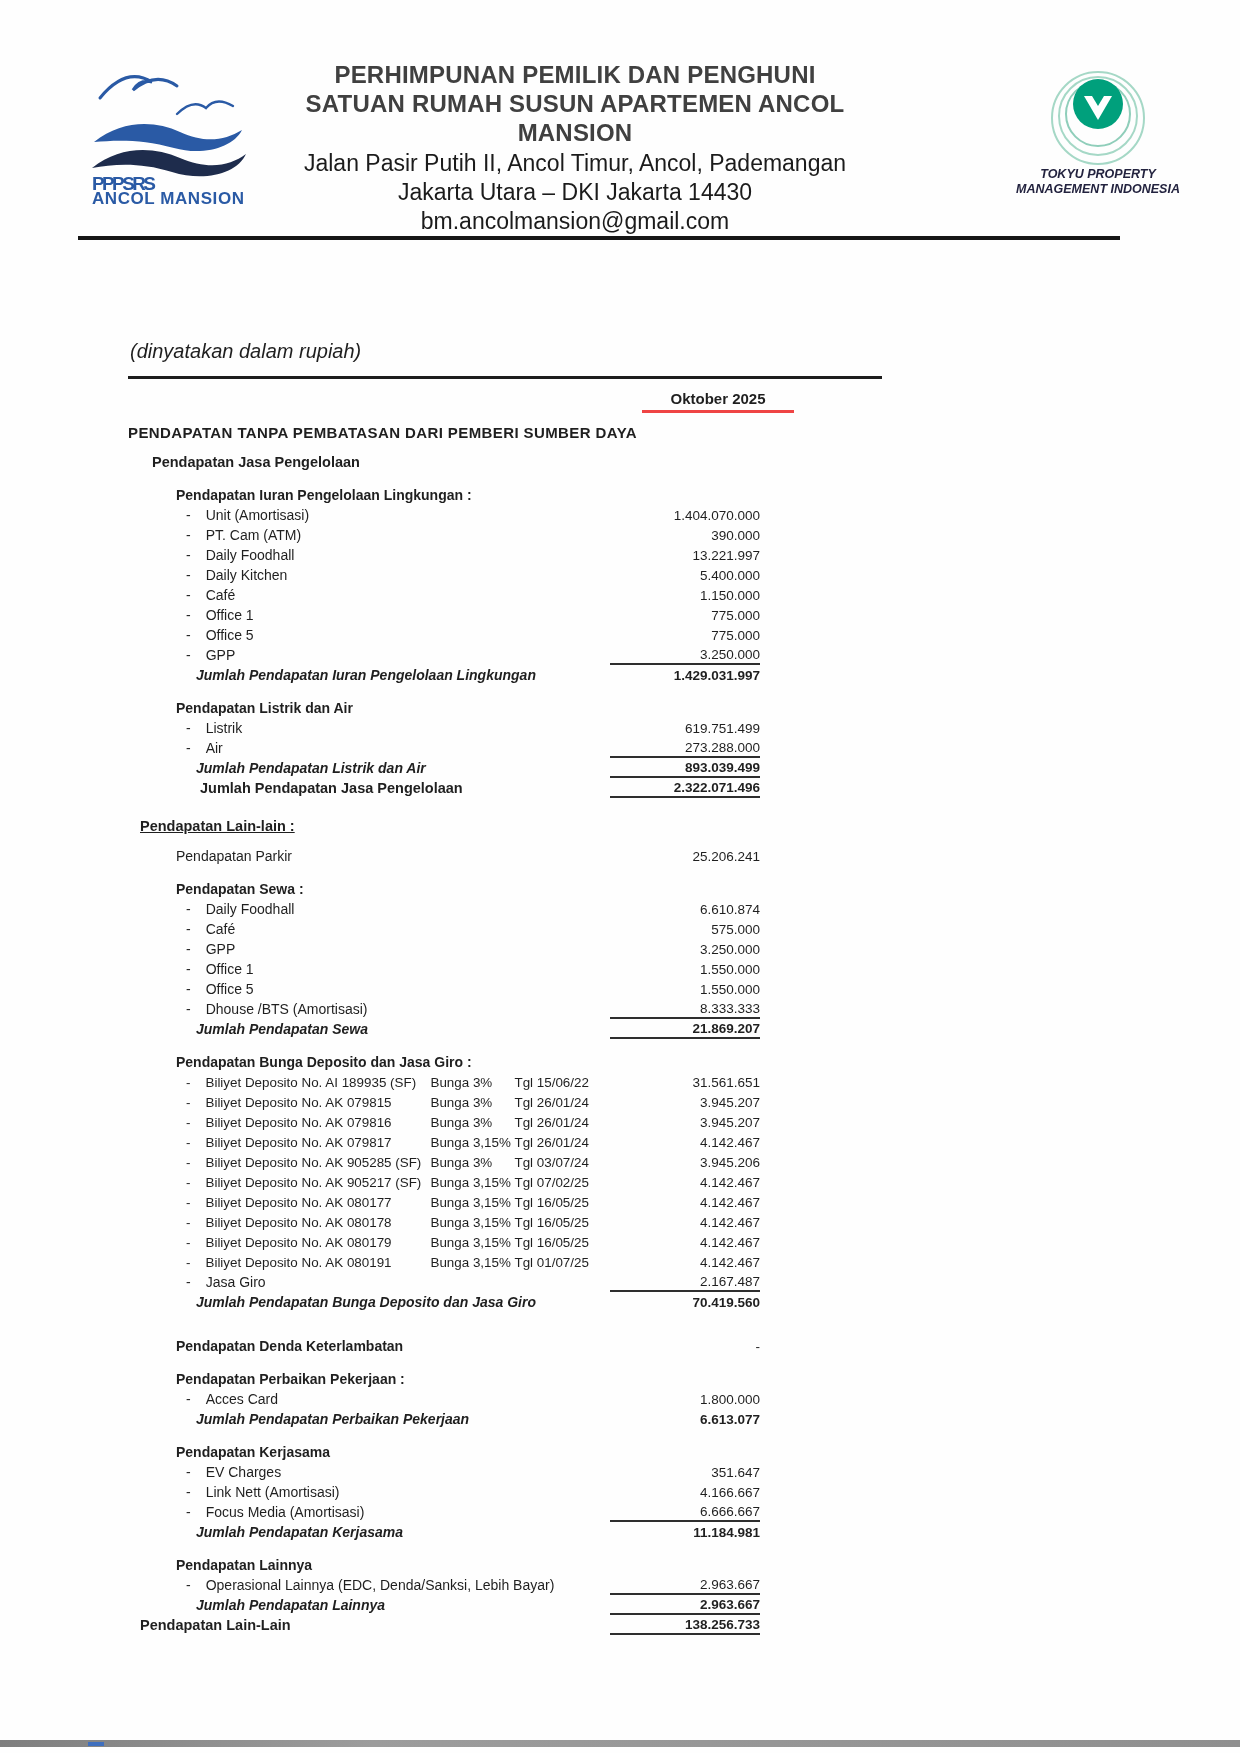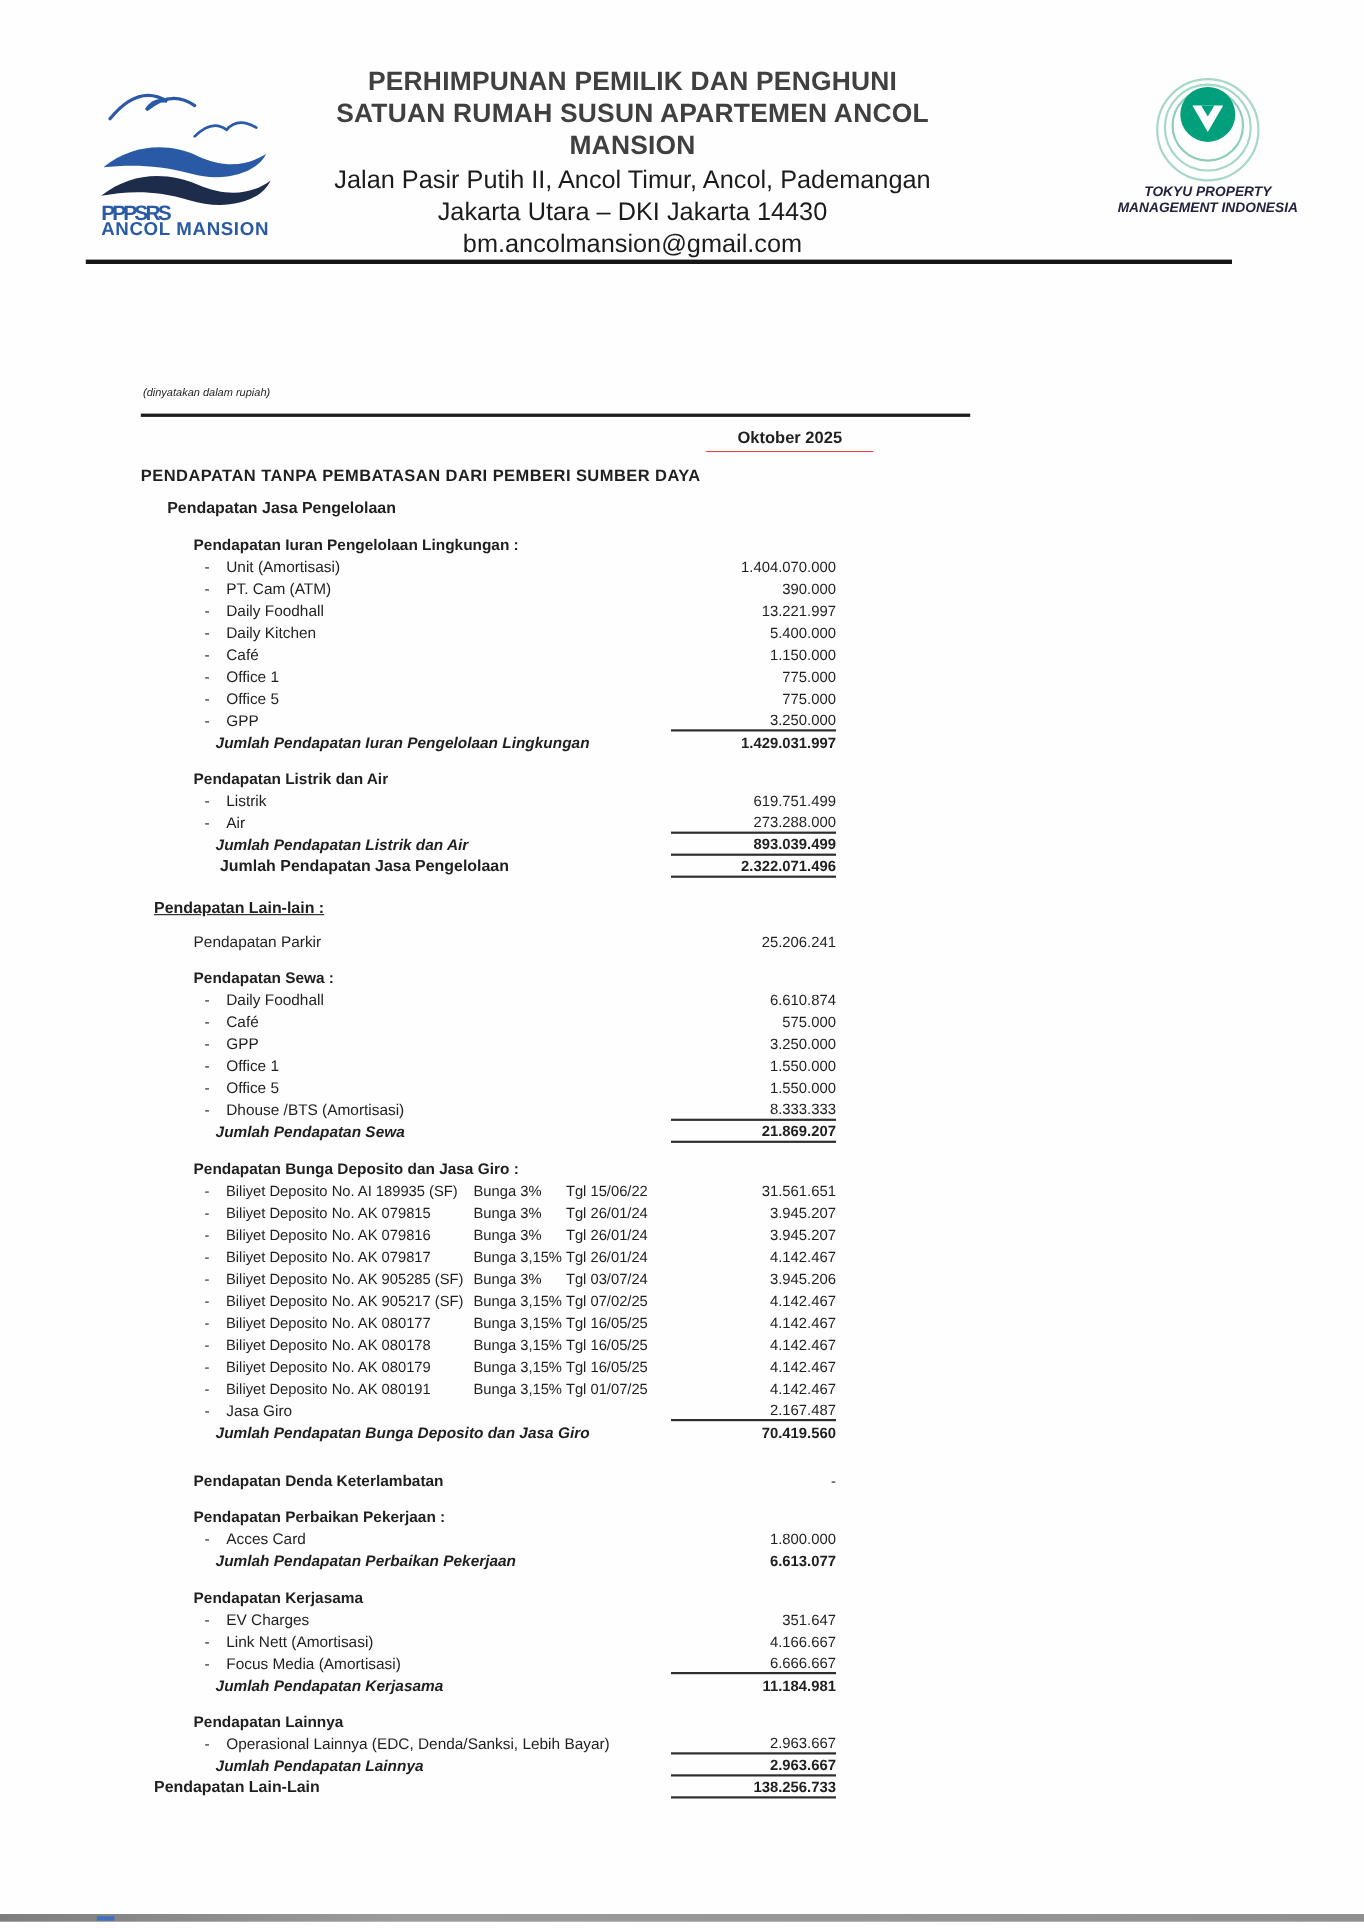--- a/index.html
+++ b/index.html
@@ -1,35 +1,35 @@
 <!DOCTYPE html>
 <html><head>
 <meta charset="utf-8">
 <style>
   * { box-sizing: border-box; margin: 0; padding: 0; }
   html,body { background:#ffffff; }
   body { font-family: "Liberation Sans", sans-serif; color:#1f1f1f; }
   .page { position:relative; width:1240px; height:1753px; background:#fefefe; overflow:hidden; margin:0 auto; }
 
   
-  .logo-left { position:absolute; left:82px; top:64px; width:175px; height:152px; }
+  .logo-left { position:absolute; left:82px; top:54px; width:175px; height:152px; }
   .logo-right { position:absolute; left:1006px; top:70px; width:185px; height:126px; }
   .head-center { position:absolute; left:250px; top:60px; width:650px; text-align:center; }
   .head-org { font-size:24px; font-weight:bold; line-height:29px; letter-spacing:.2px; color:#404040; }
   .head-addr { font-size:23px; line-height:26px; color:#1b1b1b; margin-top:3px; }
   .top-rule { position:absolute; top:236px; left:78px; width:1042px; height:4px; background:#161616; }
 
   
   .report-info { position:absolute; top:256px; left:168px; }
   .report-info .b { font-size:15px; font-weight:bold; line-height:20px; }
   .report-info .r { font-size:14.5px; line-height:20px; }
-  .currency-note { position:absolute; top:352px; left:130px; font-size:10px; font-style:italic; }
+  .currency-note { position:absolute; top:340px; left:130px; font-size:20px; font-style:italic; }
   .note-rule { position:absolute; top:376px; left:128px; width:754px; height:3px; background:#1d1d1d; }
   .period { position:absolute; top:390px; left:642px; width:152px; text-align:center;
-            font-size:15px; font-weight:bold; padding-bottom:3px; border-bottom:1px solid #ef4444; }
+            font-size:15px; font-weight:bold; padding-bottom:3px; border-bottom:3px solid #ef4444; }
 
   
   .statement { position:absolute; top:422px; left:128px; width:632px; }
   .row { position:relative; height:20px; display:flex; align-items:center; font-size:14px; white-space:nowrap; }
   .row .lbl { display:flex; align-items:center; white-space:nowrap; }
   .row .val { position:absolute; right:0; top:0; width:150px; height:20px;
               display:flex; align-items:center; justify-content:flex-end; font-size:13.5px; }
   .rule-below .val { border-bottom:2px solid #2e2e2e; }
 
   .t-section0 { font-weight:bold; font-size:15px; letter-spacing:.4px; }

